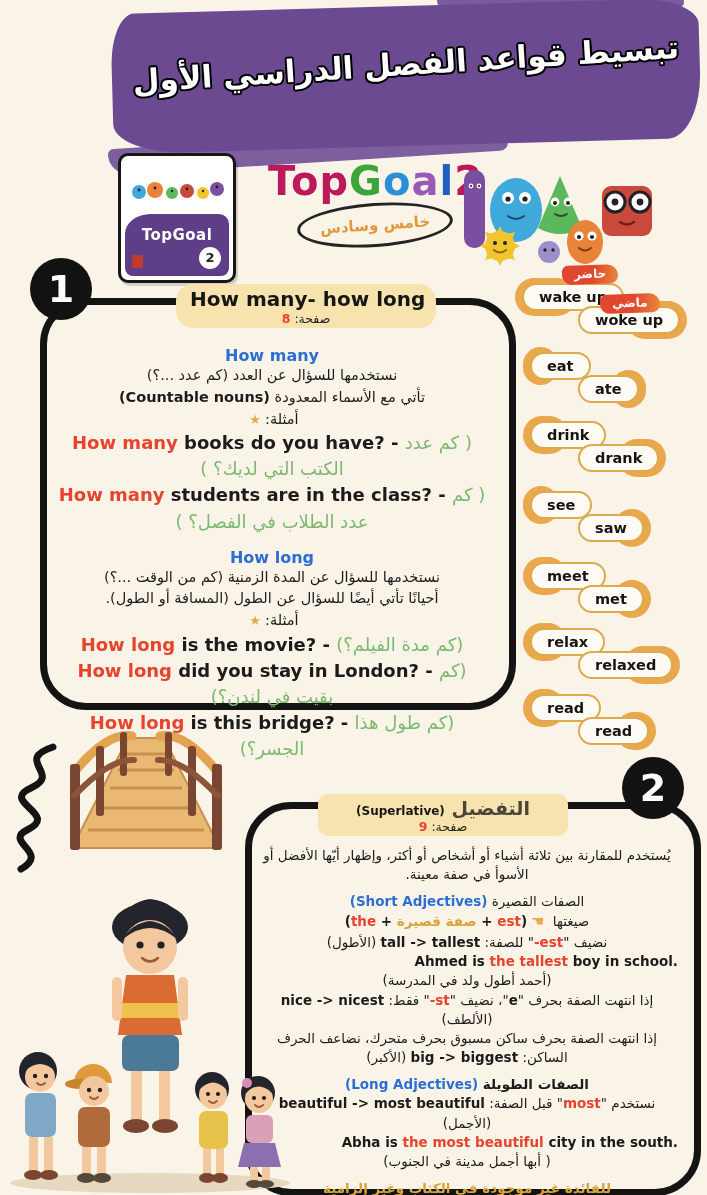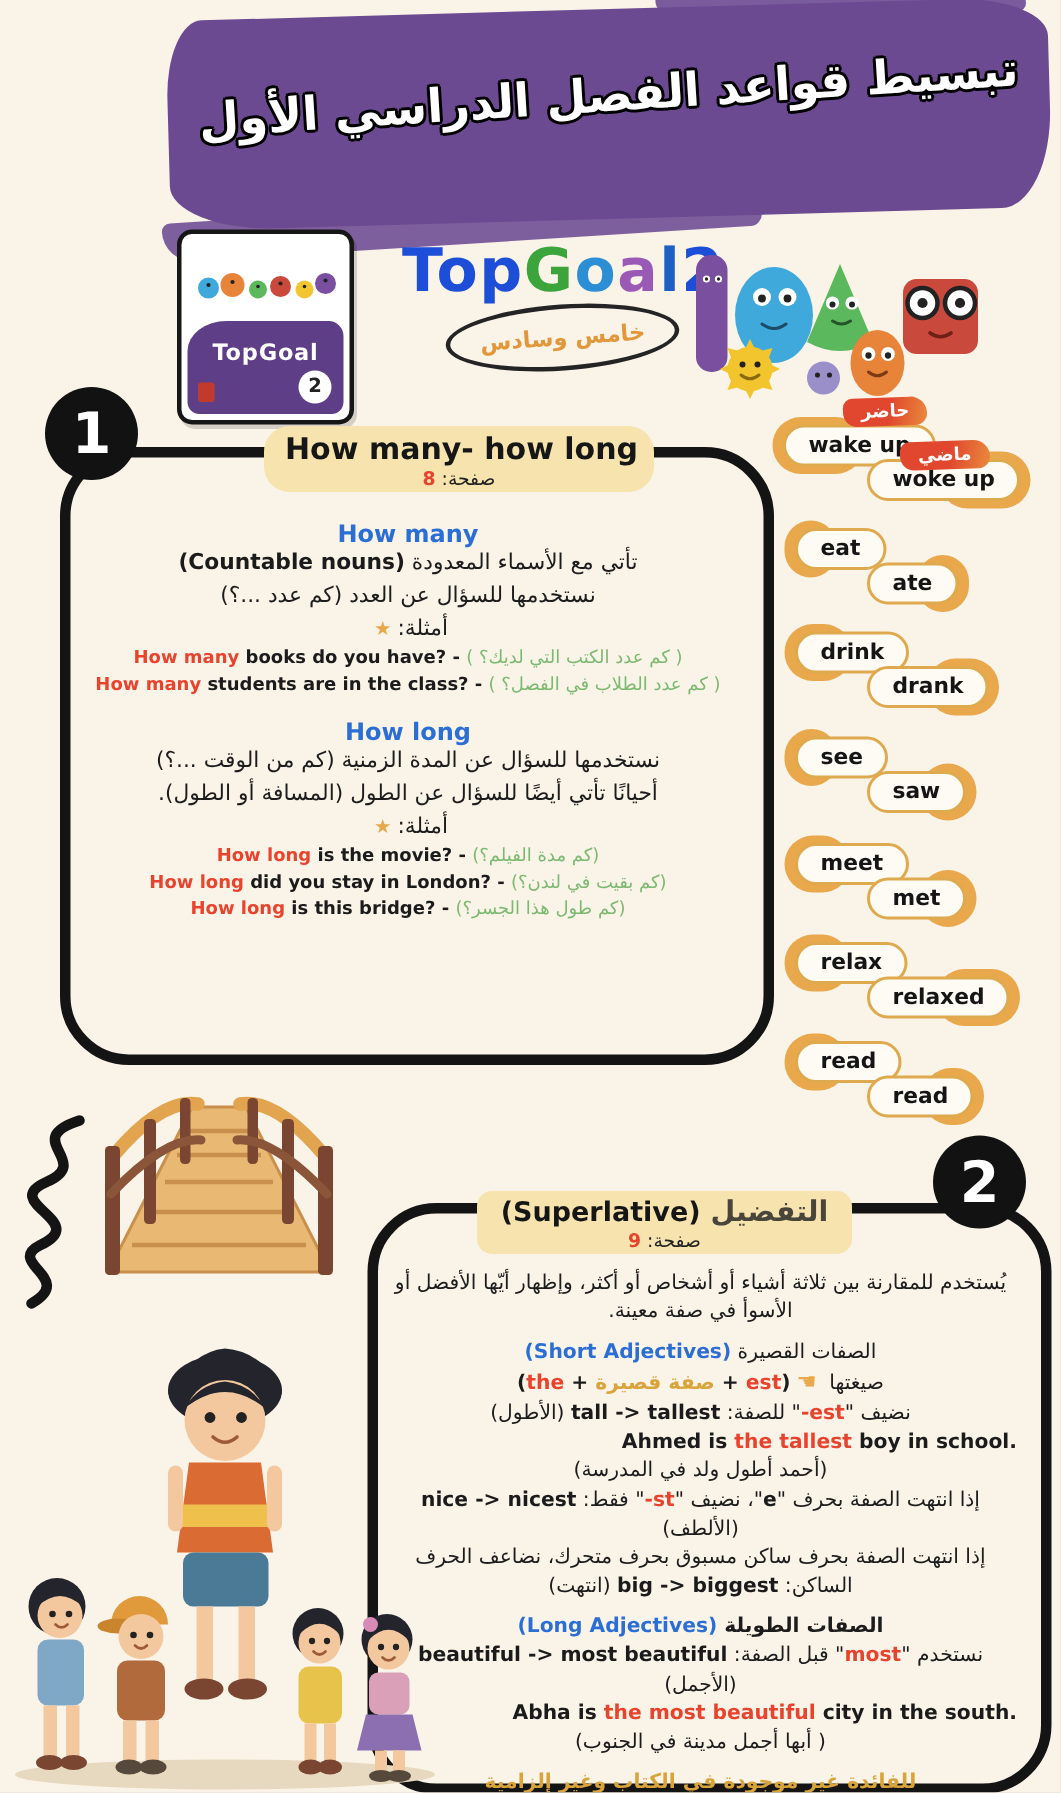--- a/index.html
+++ b/index.html
@@ -22,21 +22,21 @@
   .book-chars{position:absolute;left:8px;top:22px;width:96px;height:26px;}
   .book-bottom{position:absolute;left:4px;right:4px;bottom:4px;height:62px;background:#5E3E86;
         border-radius:26px 10px 8px 8px / 20px 10px 8px 8px;}
   .book-title{position:absolute;width:100%;top:12px;text-align:center;color:#fff;font-weight:bold;
         font-size:15px;letter-spacing:.5px;}
   .book-num{position:absolute;right:8px;bottom:7px;width:22px;height:22px;background:#fff;border-radius:50%;
         text-align:center;line-height:22px;font-weight:bold;font-size:13px;color:#222;}
   .book-mh{position:absolute;left:7px;bottom:8px;width:11px;height:13px;background:#C13A2E;border-radius:2px;}
   .wordmark{position:absolute;left:268px;top:158px;font-size:40px;font-weight:bold;letter-spacing:1px;
         font-family:"DejaVu Sans","Liberation Sans",sans-serif;}
-  .wm-black{color:#1d4ed8}.wm-g{color:#3BA43B}.wm-o{color:#2C8FD6}.wm-a{color:#9B59B6}.wm-l{color:#1F5FC4}
+  .wm-black{color:#be185d}.wm-g{color:#3BA43B}.wm-o{color:#2C8FD6}.wm-a{color:#9B59B6}.wm-l{color:#1F5FC4}
   .grade{position:absolute;left:297px;top:203px;border:3px solid #242424;border-radius:50%;
         padding:10px 20px;color:#E2973B;font-weight:bold;font-size:15px;direction:rtl;transform:rotate(-4deg);
         background:transparent;}
   .monsters{position:absolute;left:452px;top:158px;}
   
   .badge{position:absolute;width:62px;height:62px;background:#121212;color:#fff;border-radius:50%;
         display:flex;align-items:center;justify-content:center;font-size:38px;font-weight:bold;z-index:3;}
   .badge1{left:30px;top:258px;}
   .badge2{left:622px;top:757px;}
   
@@ -47,21 +47,21 @@
   .pill{position:absolute;background:#F6E3AE;border-radius:10px;text-align:center;z-index:2;padding:3px 14px 2px;}
   .pill1{left:176px;top:284px;width:232px;border-radius:17px;}
   .pill2{left:318px;top:794px;width:222px;}
   .pill-title{font-size:20px;font-weight:bold;color:#161616;white-space:nowrap;}
   .pill-title-ar{font-size:19px;font-weight:bold;color:#4a453b;direction:rtl;white-space:nowrap;}
   .pill-page{font-size:12.5px;direction:rtl;color:#222;}
   
   .c{text-align:center}
   .t{direction:rtl;font-size:14.5px;line-height:1.5;color:#1c1c1c;text-align:center;}
   .s2 .t{font-size:13.5px;line-height:1.42;}
-  .ex{direction:ltr;font-size:12px;line-height:1.45;text-align:center;}
+  .ex{direction:ltr;font-size:18px;line-height:1.45;text-align:center;}
   .s2 .ex{font-size:13.5px;text-align:right;}
   .blue{color:#2B6FD4;font-weight:bold;}
   .red{color:#E8432D;font-weight:bold;}
   .green{color:#7CB970;}
   .gold{color:#D9A43B;font-weight:bold;}
   .enb{font-weight:bold;color:#1b1b1b;}
   .sparkle{color:#E9A84C;font-size:13px;margin:0 4px;}
   .hand{color:#E9A84C;margin:0 4px;font-size:15px;}
   .gap{height:13px;}
   .sgap{height:8px;}
@@ -172,22 +172,22 @@
   <div class="badge badge2">2</div>
 
   <div class="box box1"></div>
   <div class="pill pill1">
     <div class="pill-title">How many- how long</div>
     <div class="pill-page"><span>صفحة:</span> <span class="red">8</span></div>
   </div>
 
   <div class="s1-content">
     <div class="c blue" style="font-size:16px">How many</div>
+    <div class="t">نستخدمها للسؤال عن العدد (كم عدد ...؟)</div>
     <div class="t"><span>تأتي مع الأسماء المعدودة </span><span class="enb" dir="ltr">(Countable nouns)</span></div>
-    <div class="t">نستخدمها للسؤال عن العدد (كم عدد ...؟)</div>
     <div class="t"><span>أمثلة:</span><span class="sparkle">★</span></div>
     <div class="ex"><span class="red">How many</span><span class="enb"> books do you have? - </span><span class="green" dir="rtl">( كم عدد الكتب التي لديك؟ )</span></div>
     <div class="ex"><span class="red">How many</span><span class="enb"> students are in the class? - </span><span class="green" dir="rtl">( كم عدد الطلاب في الفصل؟ )</span></div>
 
     <div class="gap"></div>
 
     <div class="c blue" style="font-size:16px">How long</div>
     <div class="t">نستخدمها للسؤال عن المدة الزمنية (كم من الوقت ...؟)</div>
     <div class="t">أحيانًا تأتي أيضًا للسؤال عن الطول (المسافة أو الطول).</div>
     <div class="t"><span>أمثلة:</span><span class="sparkle">★</span></div>
@@ -248,35 +248,35 @@
     <path d="M24 90 Q60 52 84 54" stroke="#8a5538" stroke-width="6" fill="none" stroke-linecap="round"></path>
     <path d="M168 90 Q132 52 108 54" stroke="#8a5538" stroke-width="6" fill="none" stroke-linecap="round"></path>
   </svg>
 
   <svg class="squiggle" width="56" height="132" viewBox="0 0 56 132">
     <path d="M48 5 C 8 18, 58 32, 26 46 C -6 60, 56 72, 22 88 C -2 100, 46 110, 16 127" stroke="#141414" stroke-width="7" fill="none" stroke-linecap="round"></path>
   </svg>
 
   <div class="box box2"></div>
   <div class="pill pill2">
-    <div class="pill-title-ar"><span>التفضيل </span><span class="pill-title" dir="ltr" style="font-size:18px">(Superlative)</span></div>
+    <div class="pill-title-ar"><span>التفضيل </span><span class="pill-title" dir="ltr" style="font-size:12px">(Superlative)</span></div>
     <div class="pill-page"><span>صفحة:</span> <span class="red">9</span></div>
   </div>
 
   <div class="s2-content s2">
     <div class="t">يُستخدم للمقارنة بين ثلاثة أشياء أو أشخاص أو أكثر، وإظهار أيّها الأفضل أو الأسوأ في صفة معينة.</div>
     <div class="sgap"></div>
 
     <div class="t"><span style="font-weight:normal">الصفات القصيرة </span><span class="blue" dir="ltr">(Short Adjectives)</span></div>
     <div class="t"><span>صيغتها </span><span class="hand">☚</span><span dir="ltr"><span class="enb">(</span><span class="red">the</span><span class="enb"> + </span><span class="gold">صفة قصيرة</span><span class="enb"> + </span><span class="red">est</span><span class="enb">)</span></span></div>
     <div class="t"><span>نضيف "</span><span class="red" dir="ltr">-est</span><span>" للصفة: </span><span class="enb" dir="ltr">tall -&gt; tallest</span><span> (الأطول)</span></div>
     <div class="ex"><span class="enb">Ahmed is </span><span class="red">the tallest</span><span class="enb"> boy in school.</span></div>
     <div class="t">(أحمد أطول ولد في المدرسة)</div>
     <div class="t"><span>إذا انتهت الصفة بحرف "</span><span class="enb" dir="ltr">e</span><span>"، نضيف "</span><span class="red" dir="ltr">-st</span><span>" فقط: </span><span class="enb" dir="ltr">nice -&gt; nicest</span><span> (الألطف)</span></div>
-    <div class="t"><span>إذا انتهت الصفة بحرف ساكن مسبوق بحرف متحرك، نضاعف الحرف الساكن: </span><span class="enb" dir="ltr">big -&gt; biggest</span><span> (انتهت)</span></div>
+    <div class="t"><span>إذا انتهت الصفة بحرف ساكن مسبوق بحرف متحرك، نضاعف الحرف الساكن: </span><span class="enb" dir="ltr">big -&gt; biggest</span><span> (الأكبر)</span></div>
 
     <div class="sgap"></div>
 
     <div class="t"><span style="font-weight:bold">الصفات الطويلة </span><span class="blue" dir="ltr">(Long Adjectives)</span></div>
     <div class="t"><span>نستخدم "</span><span class="red" dir="ltr">most</span><span>" قبل الصفة: </span><span class="enb" dir="ltr">beautiful -&gt; most beautiful</span><span> (الأجمل)</span></div>
     <div class="ex"><span class="enb">Abha is </span><span class="red">the most beautiful</span><span class="enb"> city in the south.</span></div>
     <div class="t">( أبها أجمل مدينة في الجنوب)</div>
 
     <div class="sgap"></div>
 

